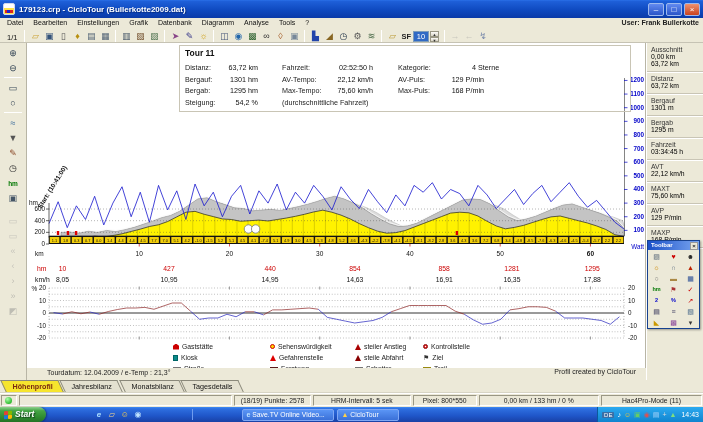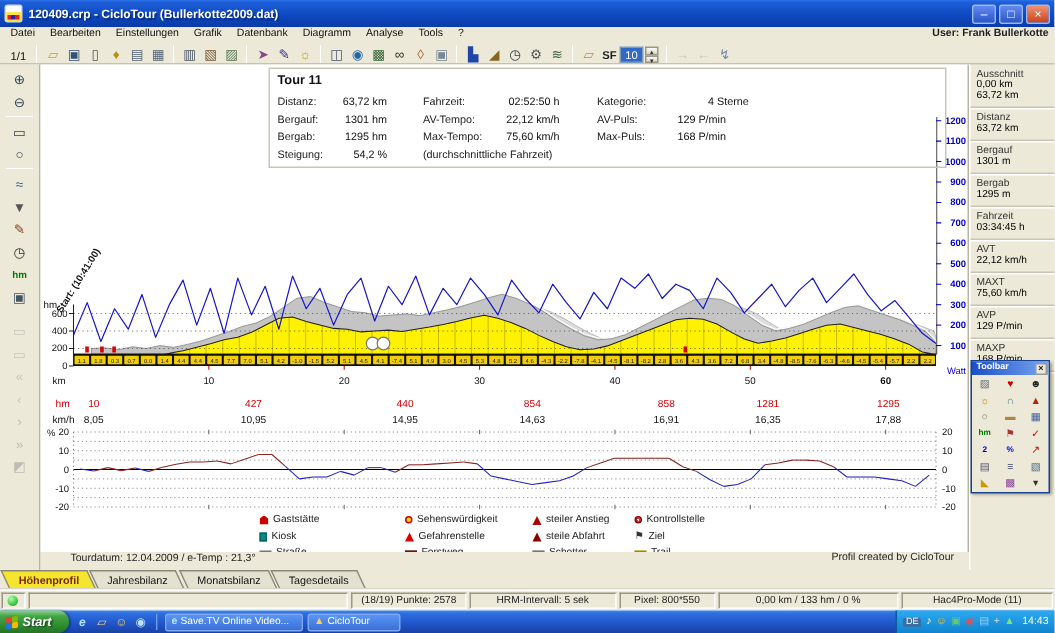--- a/index.html
+++ b/index.html
@@ -112,21 +112,21 @@
   .tab span{display:inline-block;transform:skewX(-25deg);}
   .tab.active{background:#f6e52e;color:#7a2810;font-weight:bold;}
   .statusbar{position:absolute;left:0;top:393px;width:703px;height:14px;background:#ECE9D8;
     border-top:1px solid #fff;display:flex;align-items:stretch;font-size:6.8px;color:#222;}
   .sb-seg{border:1px solid;border-color:#9a9784 #fff #fff #9a9784;margin:1px;
     display:flex;align-items:center;justify-content:center;white-space:nowrap;overflow:hidden;}
   .sb-led{width:7px;height:7px;border-radius:50%;background:radial-gradient(circle at 35% 30%,#aaffaa,#00a000);}
   
   .taskbar{position:absolute;left:0;top:407px;width:703px;height:15px;
     background:linear-gradient(180deg,#3f8cf3 0%,#2e6fe0 12%,#1f55c8 60%,#1941a5 100%);
-    display:flex;align-items:center;}
+    display:flex;align-items:center;gap:44px;}
   .startbtn{height:15px;padding:0 12px 0 4px;border-radius:0 8px 8px 0;
     background:linear-gradient(180deg,#8fd18f 0%,#44a544 25%,#2e8a2e 70%,#267226 100%);
     color:#fff;font-size:8.5px;font-weight:bold;font-style:italic;line-height:15px;
     text-shadow:1px 1px 1px #14401c;display:flex;align-items:center;box-shadow:1px 0 2px rgba(0,0,0,.4);}
   .startflag{width:8px;height:8px;display:grid;grid-template-columns:4px 4px;margin-right:3px;
     transform:skewY(-6deg);}
   .startflag i{width:3.5px;height:3.5px;border-radius:1px;}
   .ql{display:flex;align-items:center;margin:0 3px;gap:2px;}
   .ql-ic{width:11px;height:11px;font-size:8px;line-height:11px;text-align:center;}
   .ql-ic.e{font-weight:bold;font-style:italic;}
@@ -141,21 +141,21 @@
     color:#fff;font-size:6.5px;}
   .tray-ic{font-size:7px;line-height:15px;}
   .tray-lang{background:#3a6ea5;padding:0 2px;border-radius:1px;font-size:6px;}
   .tray-time{font-size:7px;margin-left:2px;}
 </style>
 </head>
 <body>
 
 <div class="titlebar">
   <div class="titleicon"></div>
-  <div class="titletext">120409.crp - CicloTour (Bullerkotte2009.dat)</div>
+  <div class="titletext">179123.crp - CicloTour (Bullerkotte2009.dat)</div>
   <div class="winbtns">
     <div class="winbtn">–</div>
     <div class="winbtn">□</div>
     <div class="winbtn close">×</div>
   </div>
 </div>
 
 <div class="menubar">
   <span id="menu-items" style="display:flex">
       <span class="menu-item">Datei</span>

